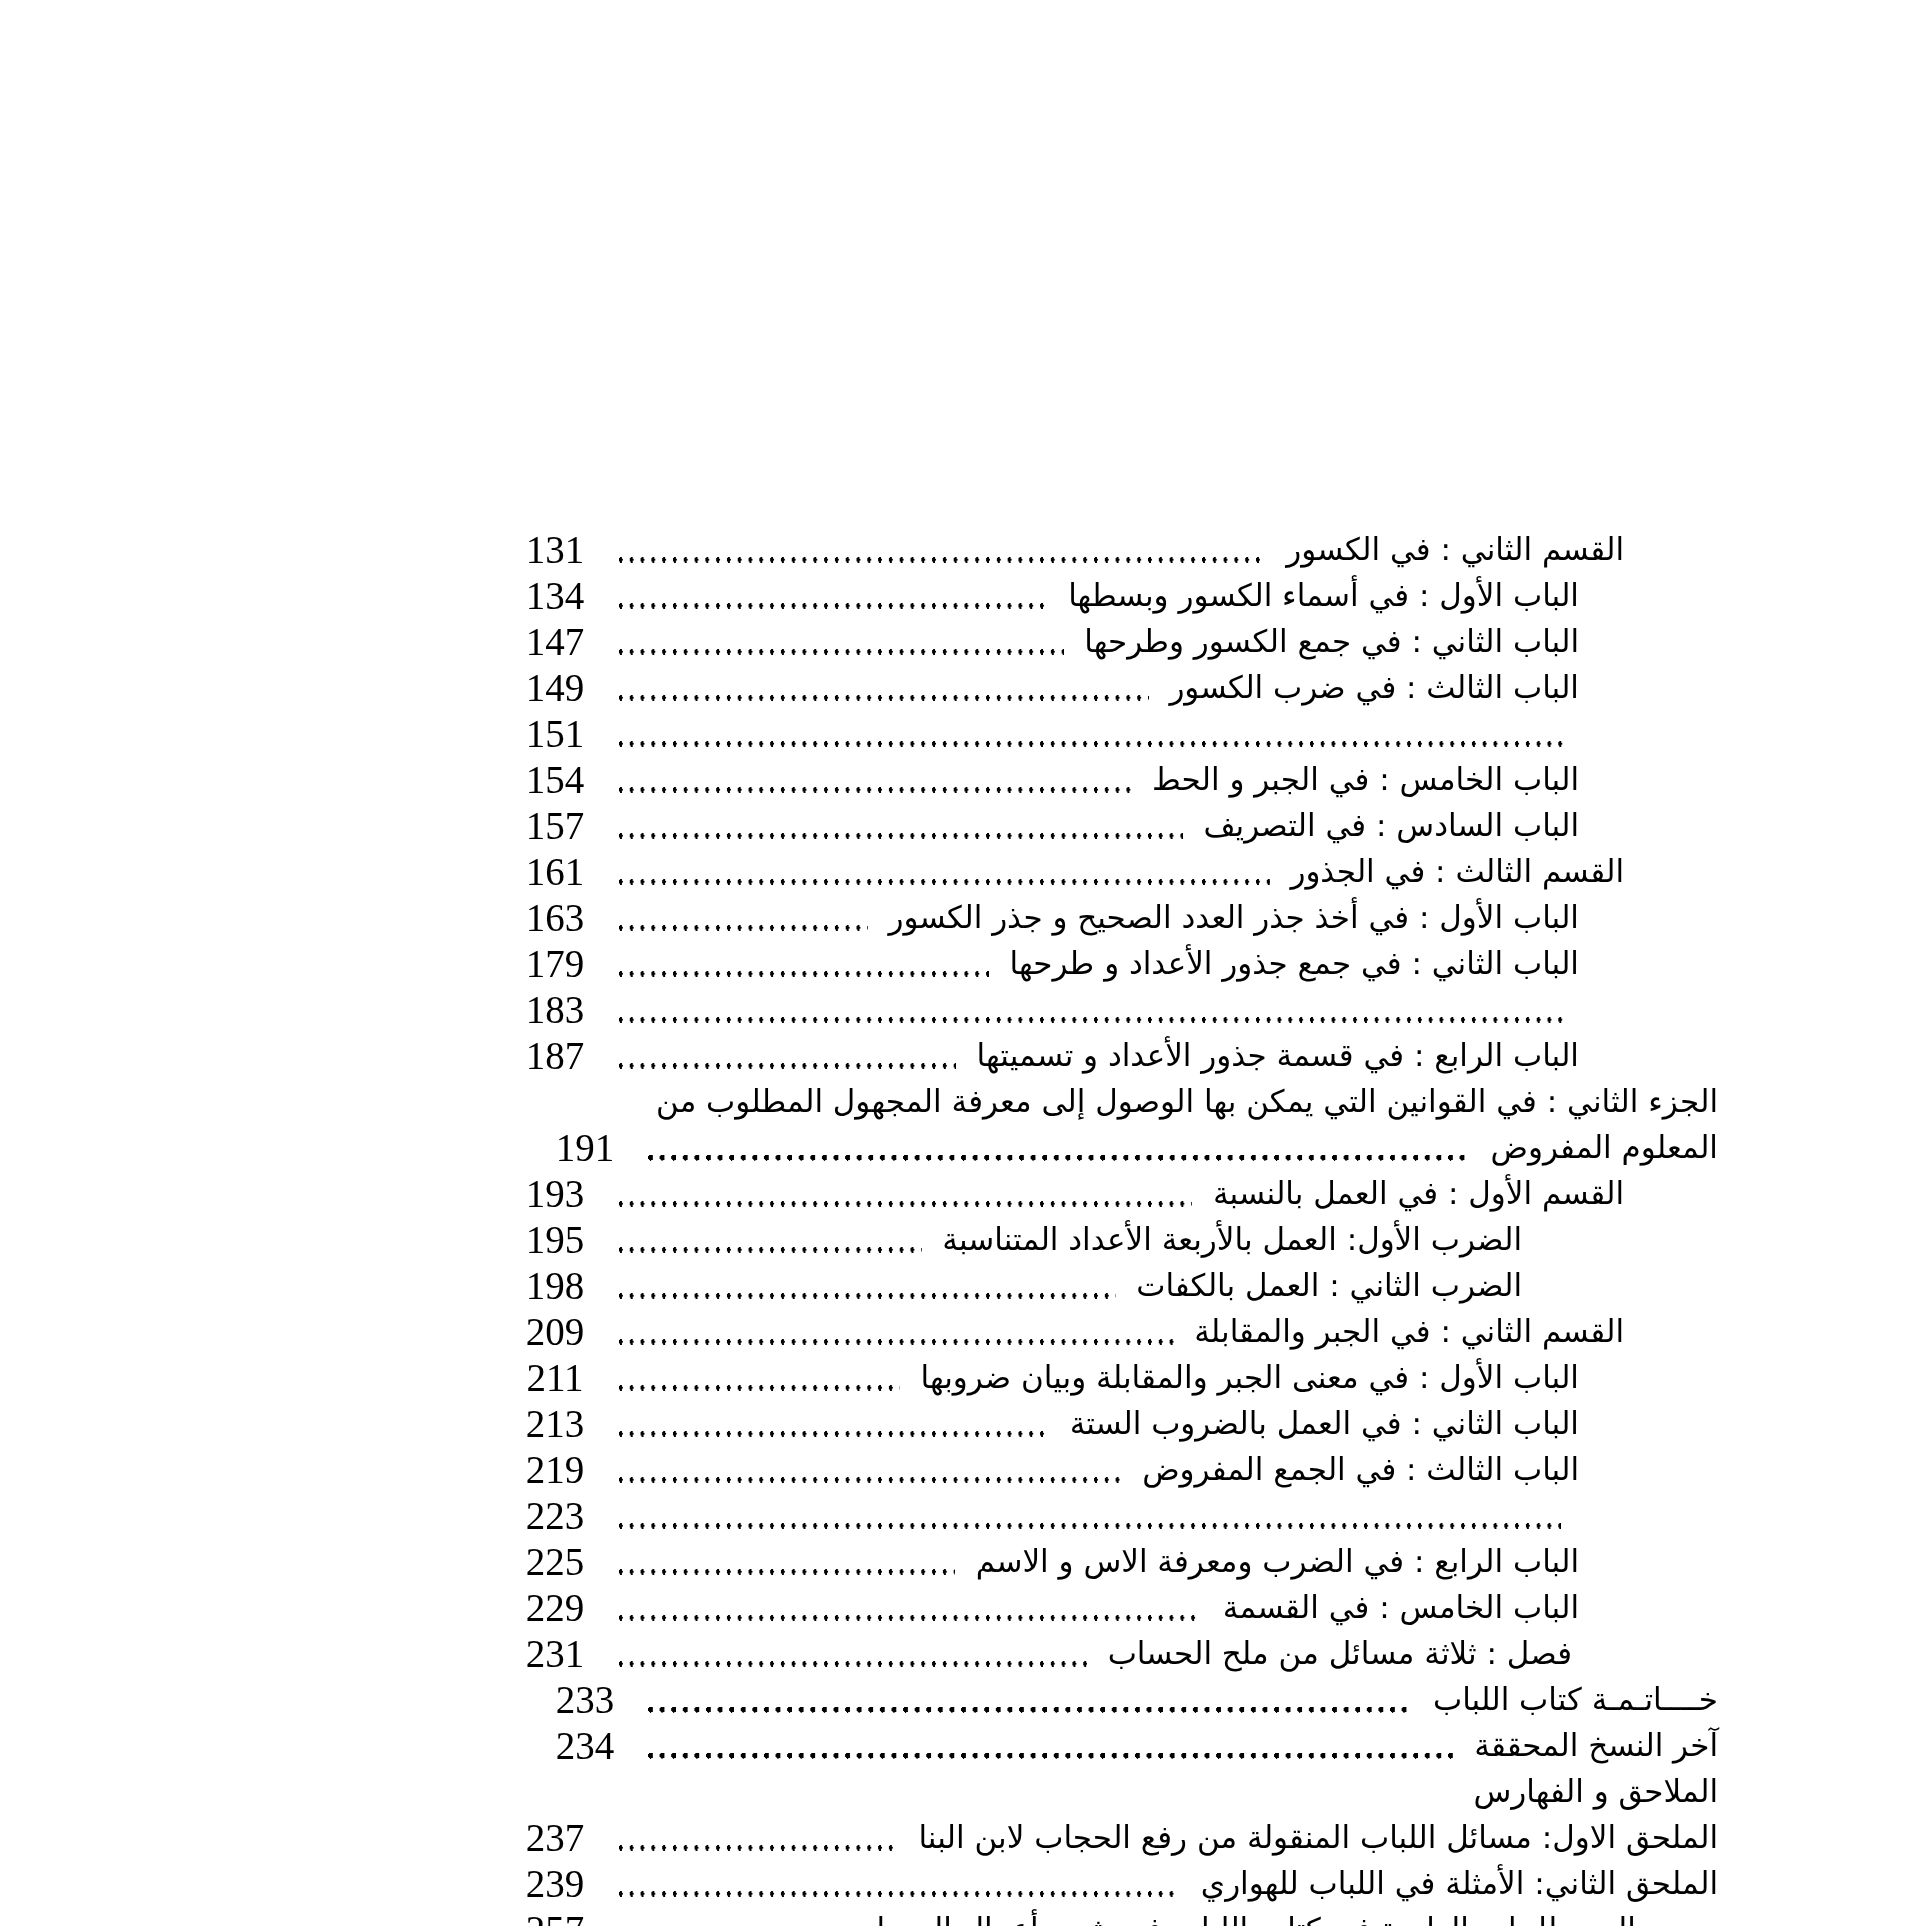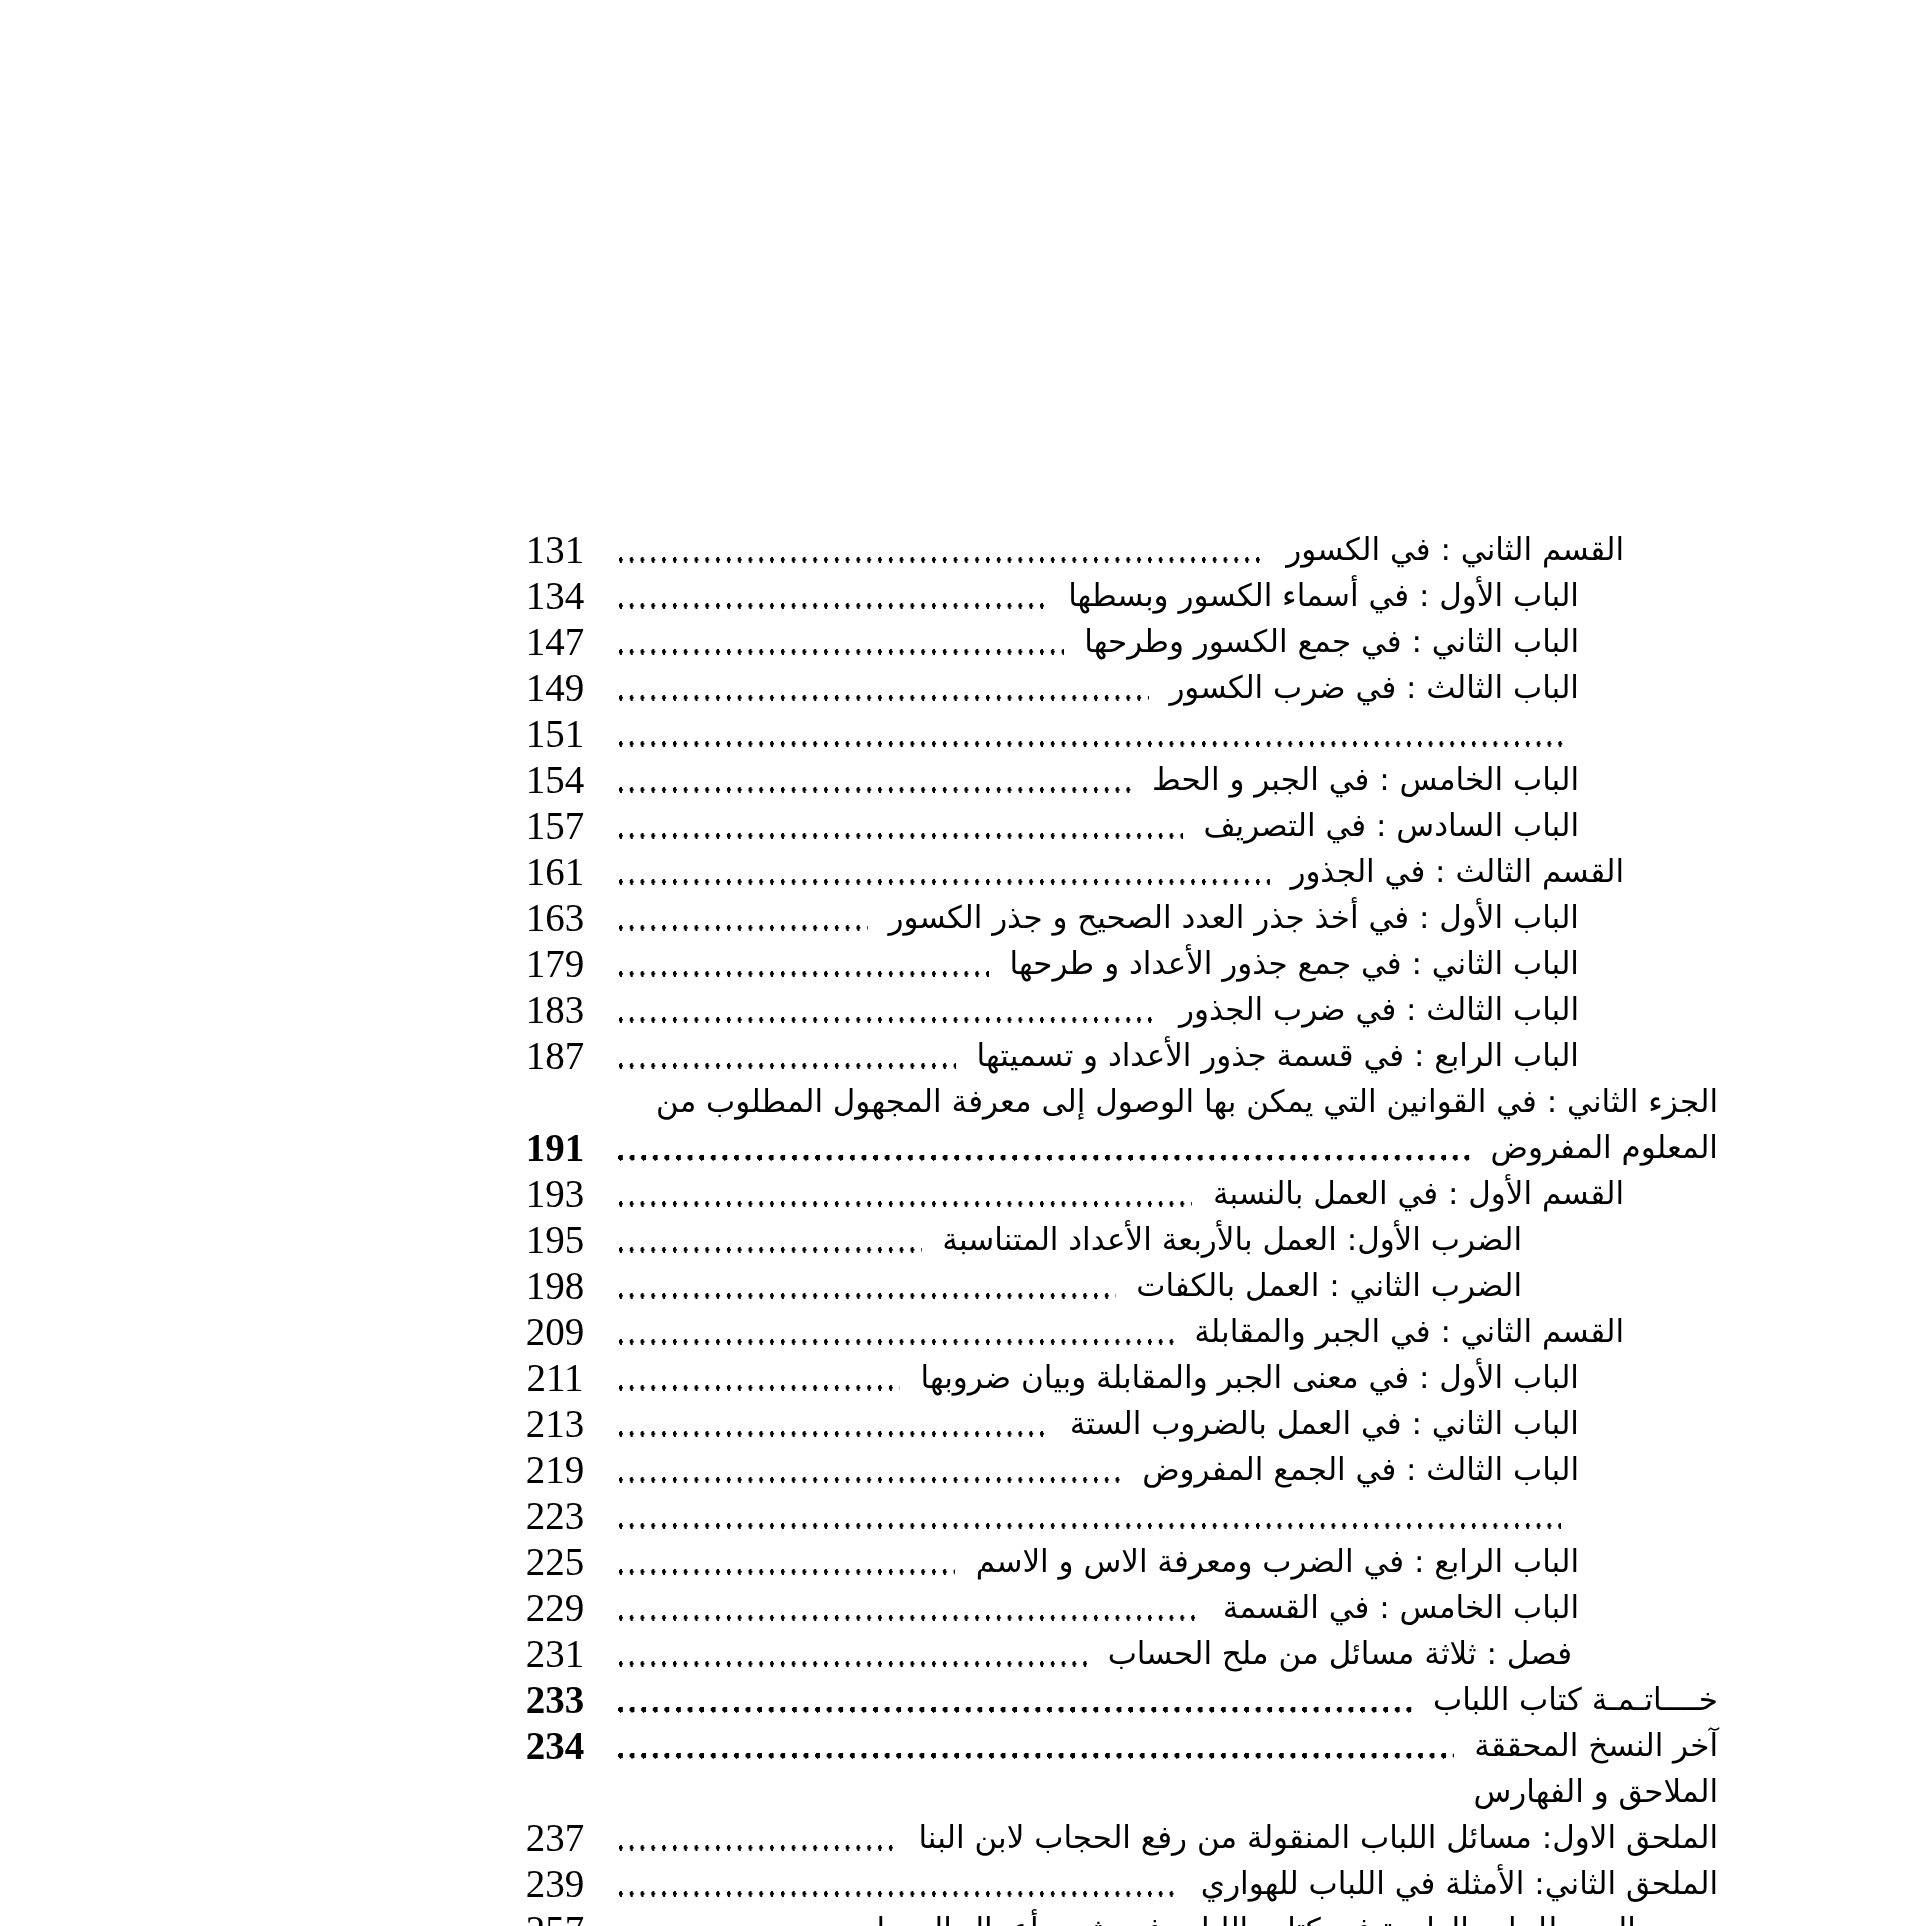--- a/index.html
+++ b/index.html
@@ -76,21 +76,21 @@
   .num {
     flex: 0 0 116px;
     width: 116px;
     direction: ltr;
     text-align: center;
     font-family: "Liberation Serif", "DejaVu Serif", serif;
     font-size: 39px;
     line-height: 45px;
     white-space: nowrap;
   }
-  .num.b { font-weight: bold; }
+  .num.b { font-weight: normal; margin-left: 30px; }
 </style>
 </head>
 <body>
 
 <div class="sheet">
   <div class="toc">
       <div class="row lvl-qism">
         <span class="title"><span>القسم الثاني : في الكسور </span></span>
         <span class="leader"></span>
         <span class="num">131</span>
@@ -133,21 +133,20 @@
         <span class="title"><span>الباب الأول : في أخذ جذر العدد الصحيح و جذر الكسور </span></span>
         <span class="leader"></span>
         <span class="num">163</span>
       </div>
       <div class="row lvl-bab">
         <span class="title"><span>الباب الثاني : في جمع جذور الأعداد و طرحها </span></span>
         <span class="leader"></span>
         <span class="num">179</span>
       </div>
       <div class="row lvl-bab">
-        <span class="title"><span>الباب الثالث : في ضرب الجذور </span></span>
         <span class="leader"></span>
         <span class="num">183</span>
       </div>
       <div class="row lvl-bab">
         <span class="title"><span>الباب الرابع : في قسمة جذور الأعداد و تسميتها </span></span>
         <span class="leader"></span>
         <span class="num">187</span>
       </div>
       <div class="row lvl-part">
         <span class="title"><span class="b">الجزء الثاني : في القوانين التي يمكن بها الوصول إلى معرفة المجهول المطلوب من</span></span>

